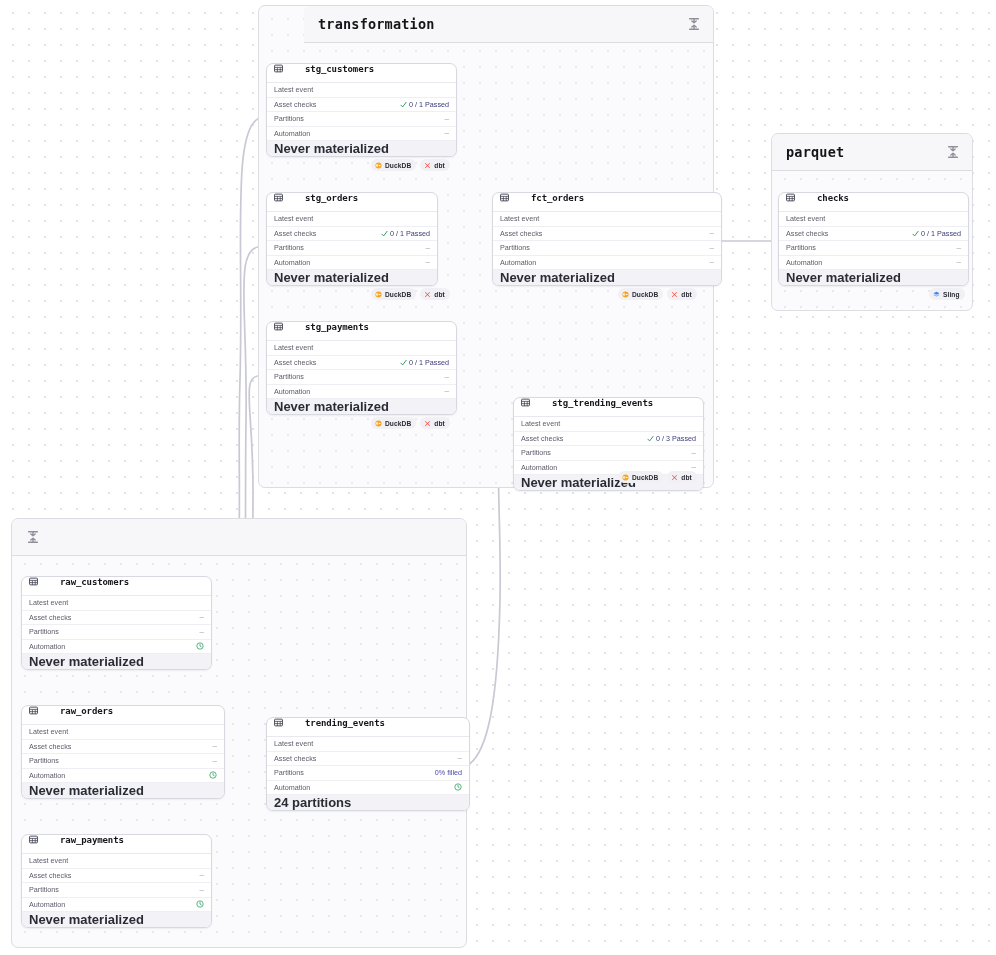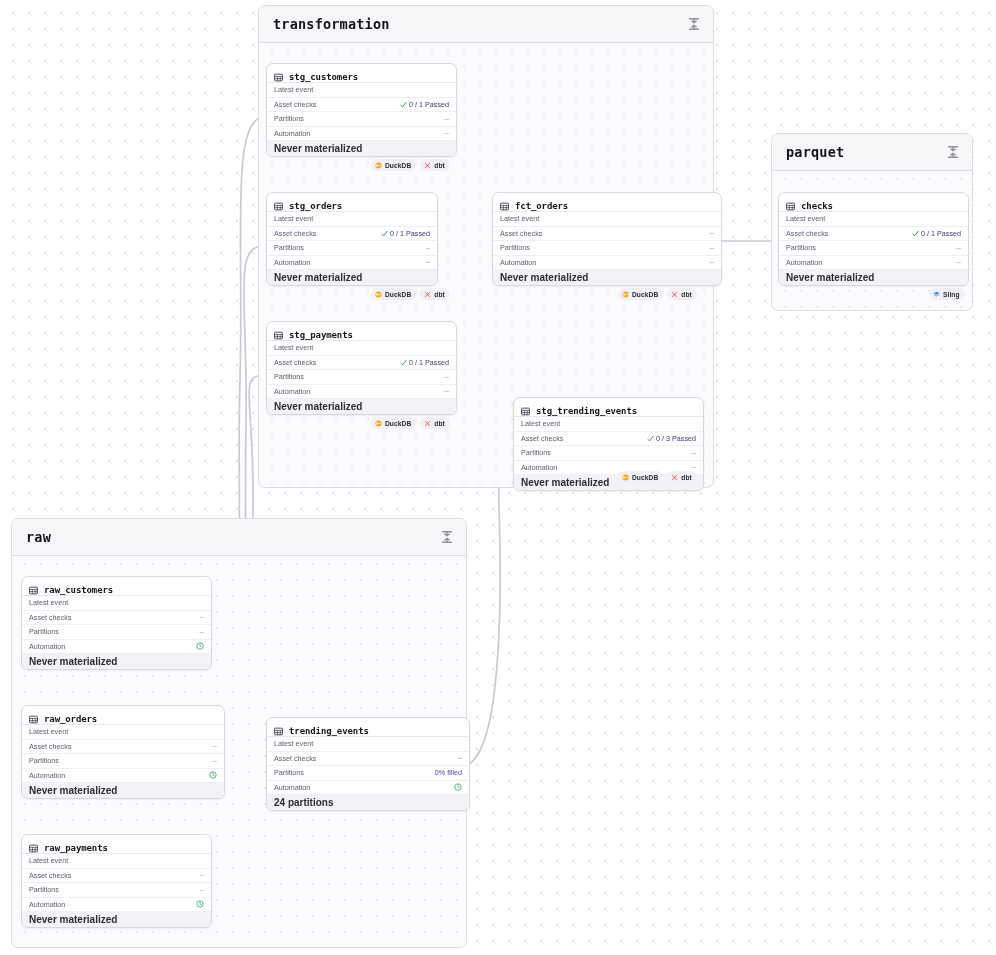--- a/index.html
+++ b/index.html
@@ -55,21 +55,21 @@
   .card {
     position: absolute;
     width: 190px;
     background: #ffffff;
     border: 1px solid #d8d8e0;
     border-radius: 7px;
     box-shadow: 0 1px 2px rgba(20,20,40,.06);
     overflow: hidden;
   }
   .card-head {
-    display: flex; align-items: flex-end; gap: 6px;
+    display: flex; align-items: flex-start; gap: 22px;
     height: 19px;
     padding: 0 7px;
     border-bottom: 1px solid #e8e8ee;
   }
   .table-icon { width: 9px; height: 9px; display: block; flex: none; }
   .card-name {
     font-family: "DejaVu Sans Mono", "Liberation Mono", monospace;
     font-size: 9px;
     font-weight: 700;
     color: #16161c;
@@ -92,21 +92,21 @@
   .val.passed { color: #3a3a78; }
   .val.filled { color: #4747a8; margin-left: 38px; }
   .dash { color: #9a9aa8; font-size: 8px; line-height: 1; }
   .check { width: 7px; height: 7px; display: block; }
   .clock { width: 8px; height: 8px; display: block; }
   .card-foot {
     height: 15px;
     padding: 0 7px;
     display: flex; align-items: center;
     background: #f3f3f7;
-    font-size: 10px;
+    font-size: 13px;
     color: #2b2b36;
     font-weight: 600;
   }
 
   
   .badges {
     position: absolute;
     display: flex; gap: 4px; align-items: center;
   }
   .badge {
@@ -147,21 +147,21 @@
     <path d="M 705 241 C 740 241 742 241 776 241"></path>
 
     <polygon class="arrow" points="264,113 271,117 264,121"></polygon>
     <polygon class="arrow" points="264,242 271,246 264,250"></polygon>
     <polygon class="arrow" points="264,371 271,375 264,379"></polygon>
     <polygon class="arrow" points="510,237 517,241 510,245"></polygon>
     <polygon class="arrow" points="510,420 517,424 510,428"></polygon>
     <polygon class="arrow" points="775,237 782,241 775,245"></polygon>
   </svg>
 
-  <div class="group" style="left:258px; top:5px; width:456px; height:483px;">
+  <div class="group" style="left:258px; top:5px; width:456px; height:483px;padding-left:45px;">
     <div class="group-head">
       <span class="group-title">transformation</span>
       <span>
         <svg class="collapse-icon" viewBox="0 0 16 16" fill="none" stroke="#50505e" stroke-width="1.6" stroke-linecap="round" stroke-linejoin="round">
           <path d="M3 2h10M8 2v4M5.5 4.5L8 6.5L10.5 4.5"></path>
           <path d="M3 14h10M8 14v-4M5.5 11.5L8 9.5L10.5 11.5"></path>
         </svg>
       </span>
     </div>
   </div>
@@ -173,21 +173,20 @@
         <svg class="collapse-icon" viewBox="0 0 16 16" fill="none" stroke="#50505e" stroke-width="1.6" stroke-linecap="round" stroke-linejoin="round">
           <path d="M3 2h10M8 2v4M5.5 4.5L8 6.5L10.5 4.5"></path>
           <path d="M3 14h10M8 14v-4M5.5 11.5L8 9.5L10.5 11.5"></path>
         </svg>
       </span>
     </div>
   </div>
 
   <div class="group" style="left:11px; top:518px; width:456px; height:430px;">
     <div class="group-head">
-      <span class="group-title">raw</span>
       <span>
         <svg class="collapse-icon" viewBox="0 0 16 16" fill="none" stroke="#50505e" stroke-width="1.6" stroke-linecap="round" stroke-linejoin="round">
           <path d="M3 2h10M8 2v4M5.5 4.5L8 6.5L10.5 4.5"></path>
           <path d="M3 14h10M8 14v-4M5.5 11.5L8 9.5L10.5 11.5"></path>
         </svg>
       </span>
     </div>
   </div>
 
   <div id="cards">

